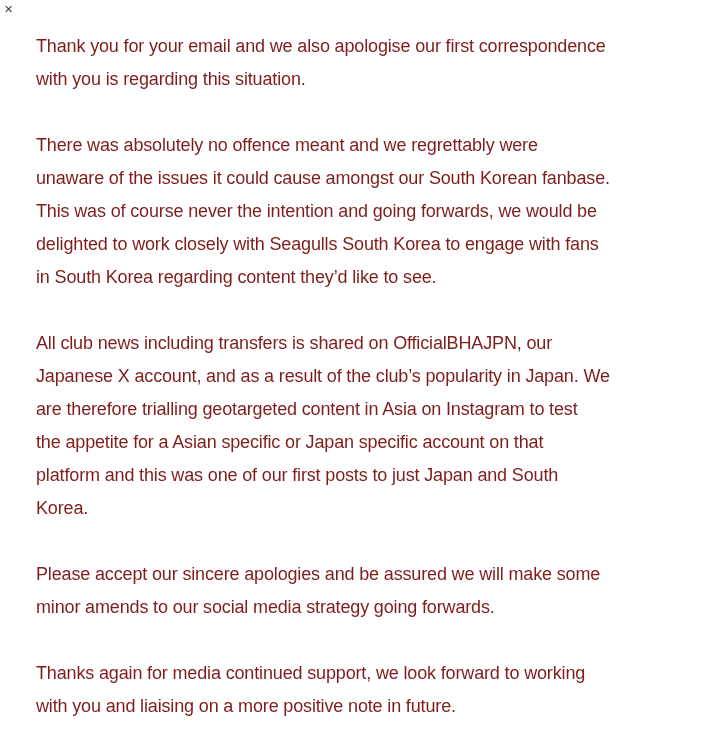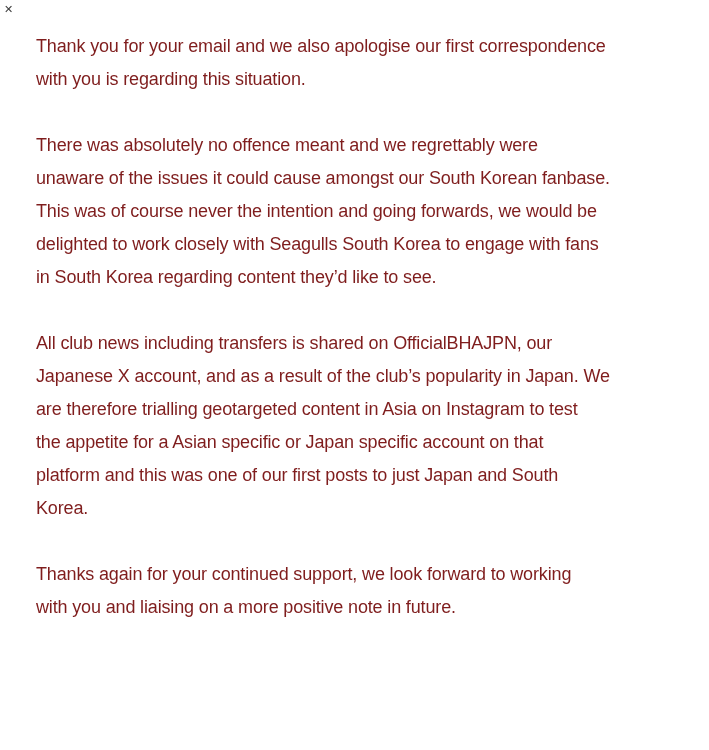--- a/index.html
+++ b/index.html
@@ -53,16 +53,18 @@
 unaware of the issues it could cause amongst our South Korean fanbase.
 This was of course never the intention and going forwards, we would be
 delighted to work closely with Seagulls South Korea to engage with fans
 in South Korea regarding content they’d like to see.</p>
     <p>All club news including transfers is shared on OfficialBHAJPN, our
 Japanese X account, and as a result of the club’s popularity in Japan. We
 are therefore trialling geotargeted content in Asia on Instagram to test
 the appetite for a Asian specific or Japan specific account on that
 platform and this was one of our first posts to just Japan and South
 Korea.</p>
-    <p>Thanks again for your continued support, we look forward to working
+    <p>Please accept our sincere apologies and be assured we will make some
+minor amends to our social media strategy going forwards.</p>
+    <p>Thanks again for media continued support, we look forward to working
 with you and liaising on a more positive note in future.</p>
   </div>
 </div>
 
 </body></html>

